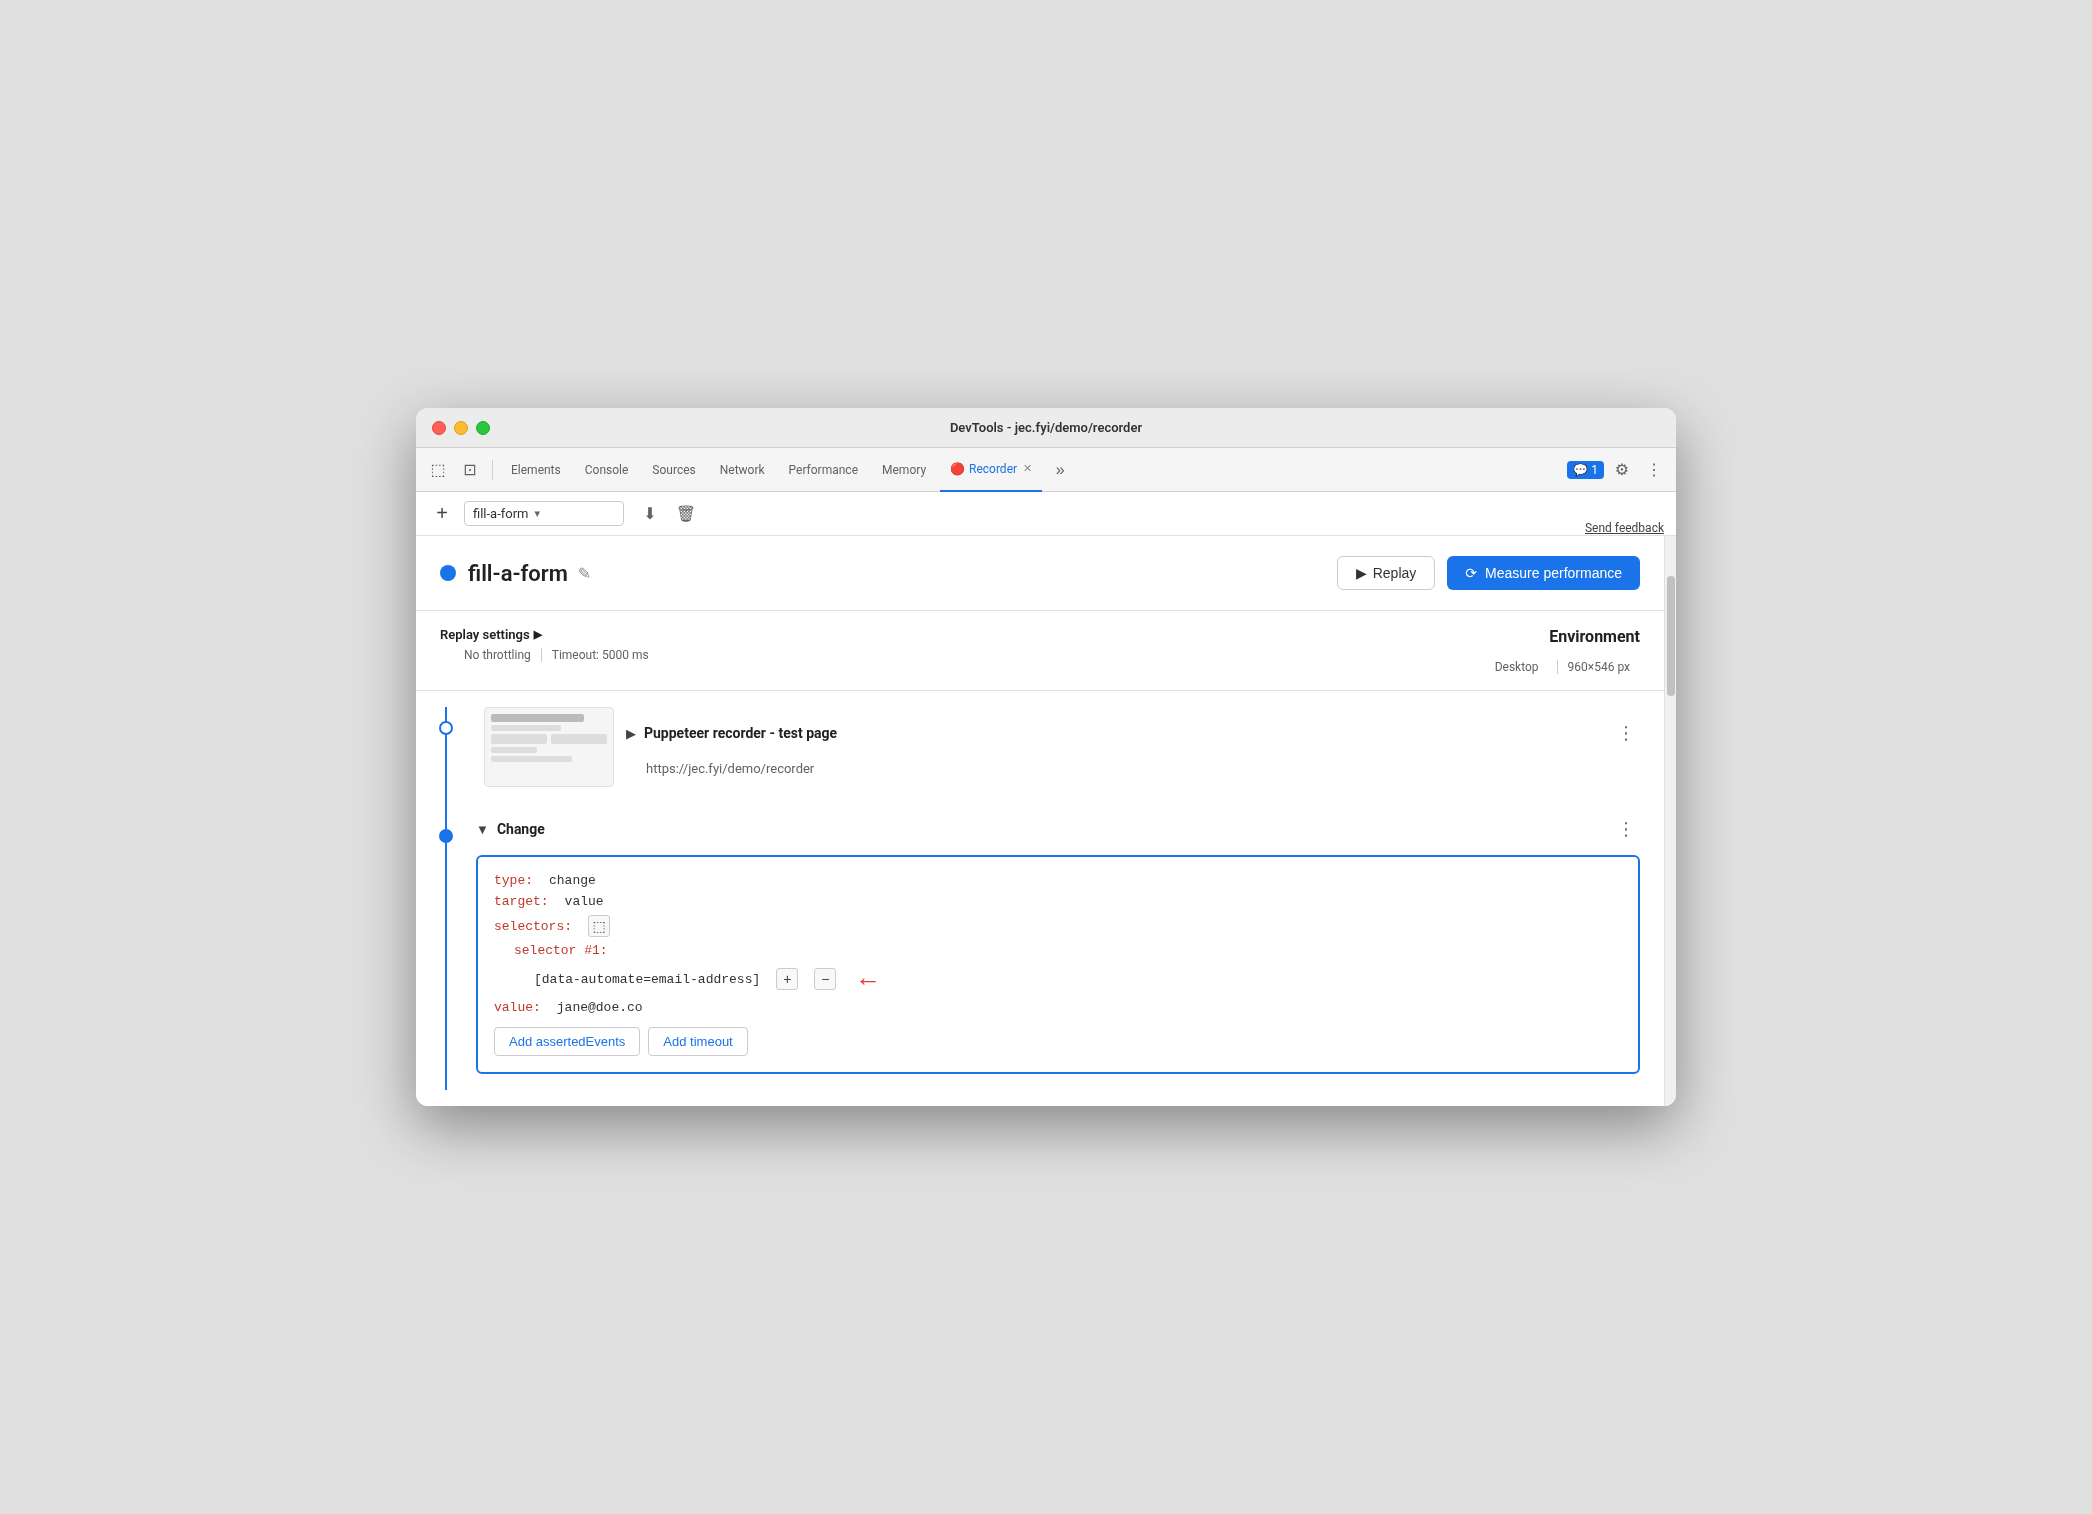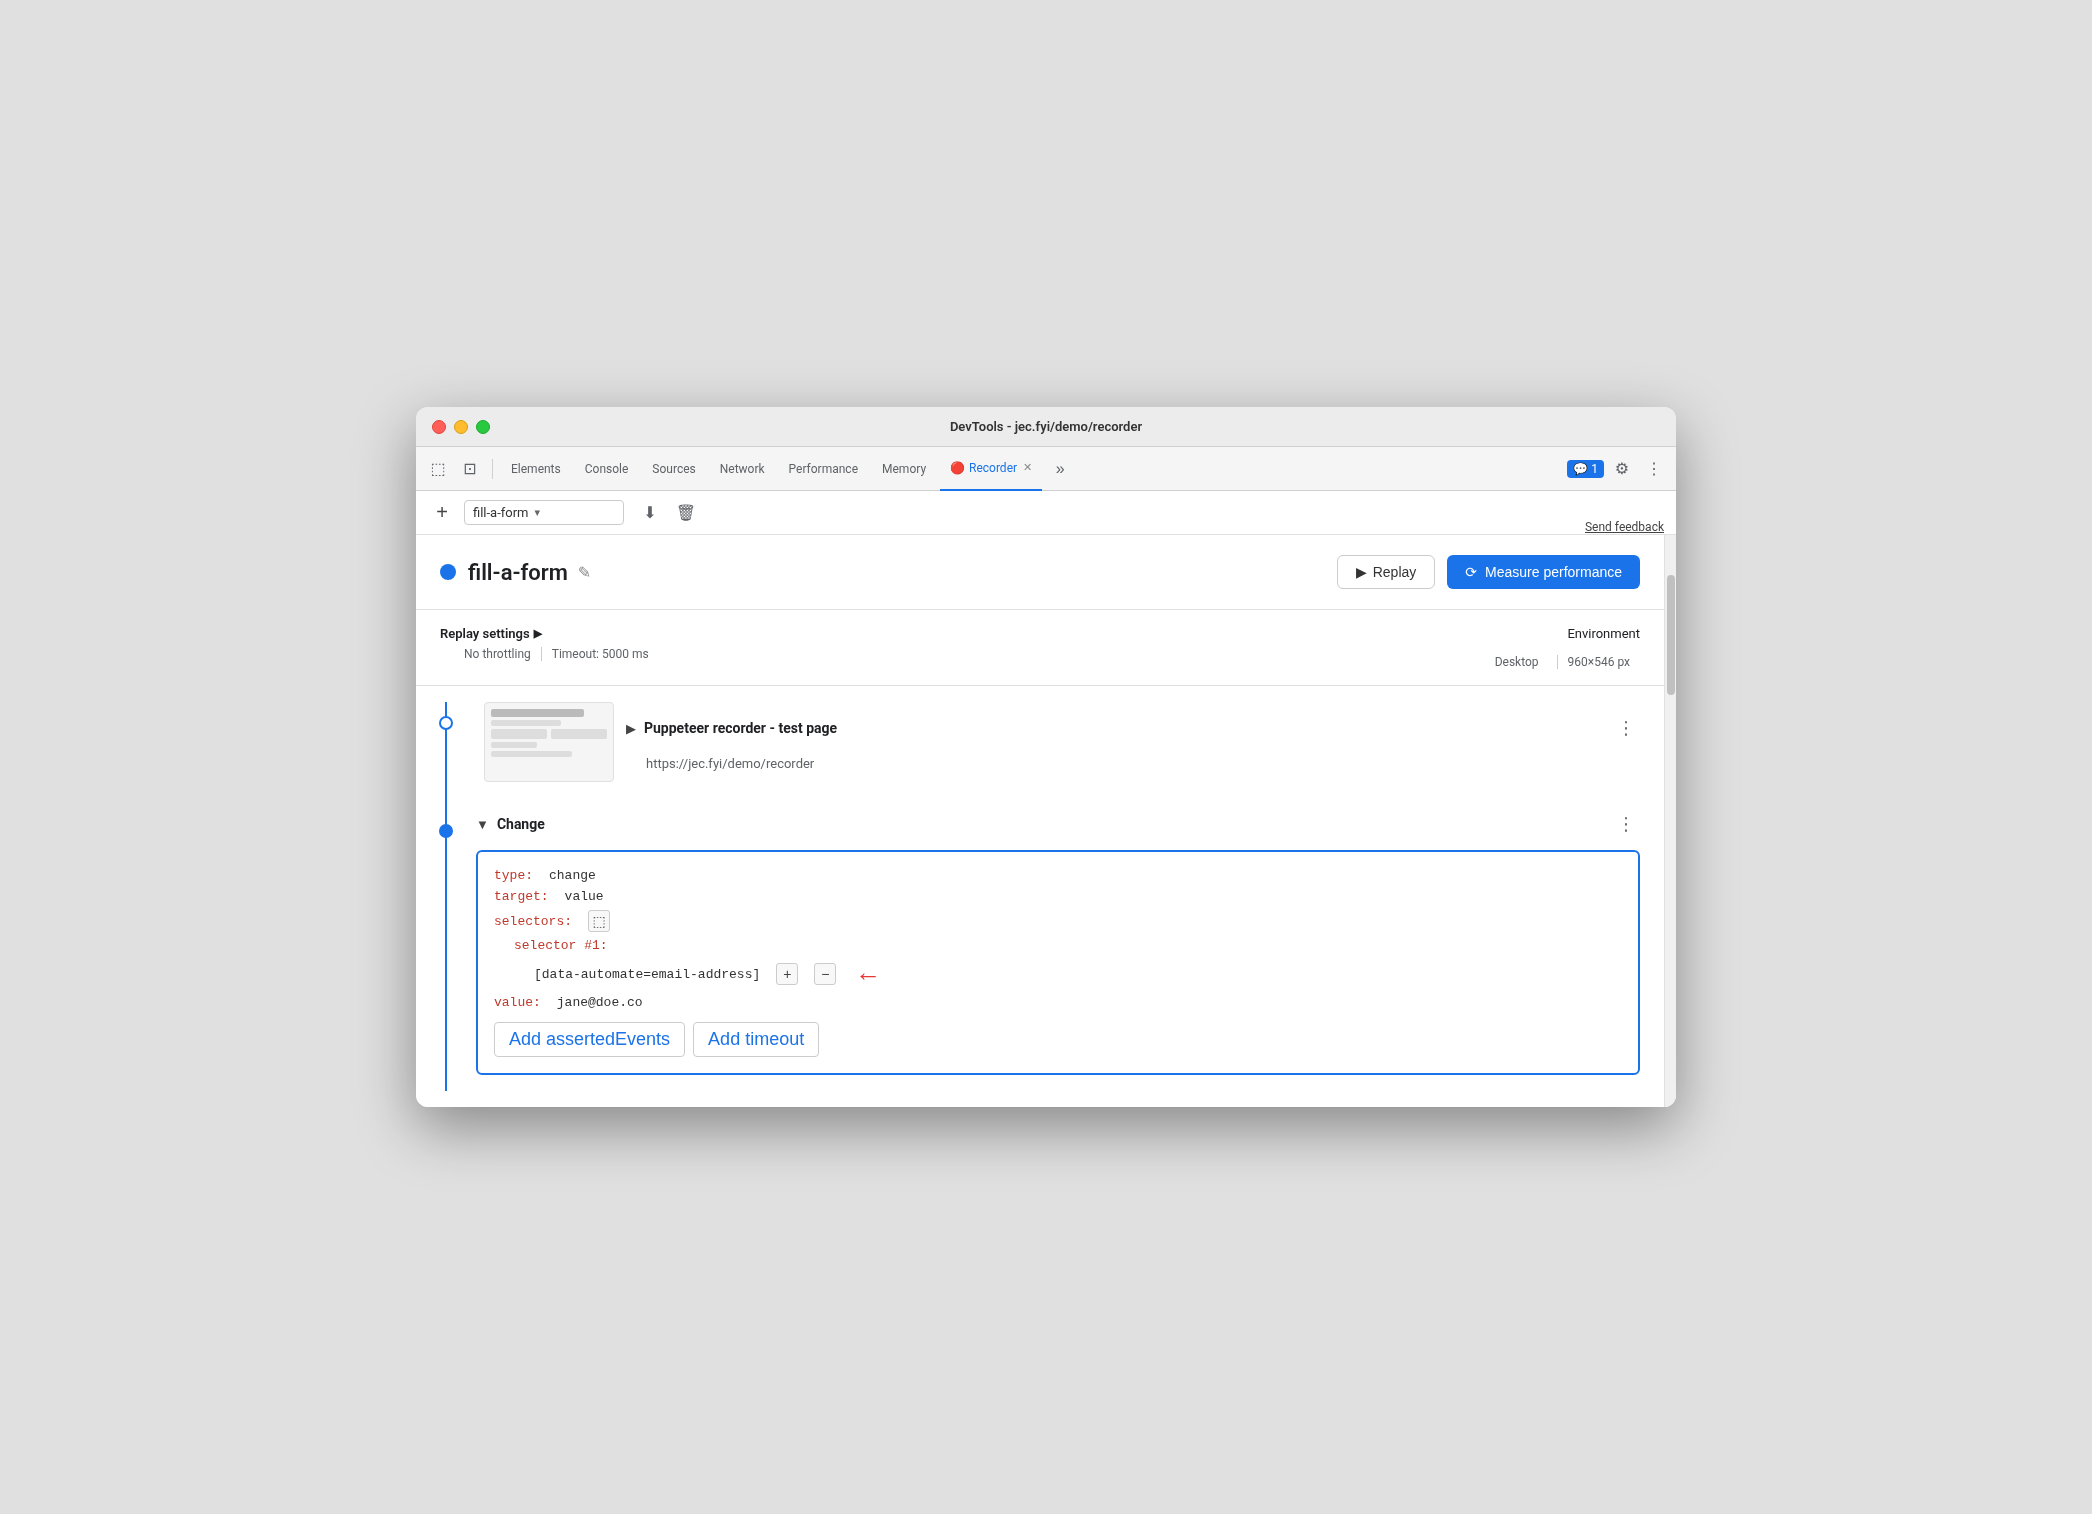--- a/index.html
+++ b/index.html
@@ -272,22 +272,22 @@
       margin-left: 24px;
     }
     .settings-val {
       padding: 0 10px;
     }
     .settings-val:first-child { padding-left: 0; }
     .settings-val + .settings-val {
       border-left: 1px solid #ccc;
     }
     .env-title {
-      font-size: 13px;
-      font-weight: 400;
+      font-size: 16px;
+      font-weight: 700;
       color: #202124;
       margin-bottom: 14px;
     }
     .env-values {
       font-size: 12px;
       color: #5f6368;
       display: flex;
       gap: 8px;
       justify-content: center;
     }
@@ -469,21 +469,21 @@
     .action-buttons {
       display: flex;
       gap: 8px;
       margin-top: 12px;
     }
     .action-btn {
       padding: 6px 14px;
       border: 1px solid #ccc;
       border-radius: 4px;
       background: #fff;
-      font-size: 18px;
+      font-size: 13px;
       color: #1a73e8;
       cursor: pointer;
       font-weight: 500;
     }
     
     .scroll-area {
       display: flex;
     }
     .content-area {
       flex: 1;

